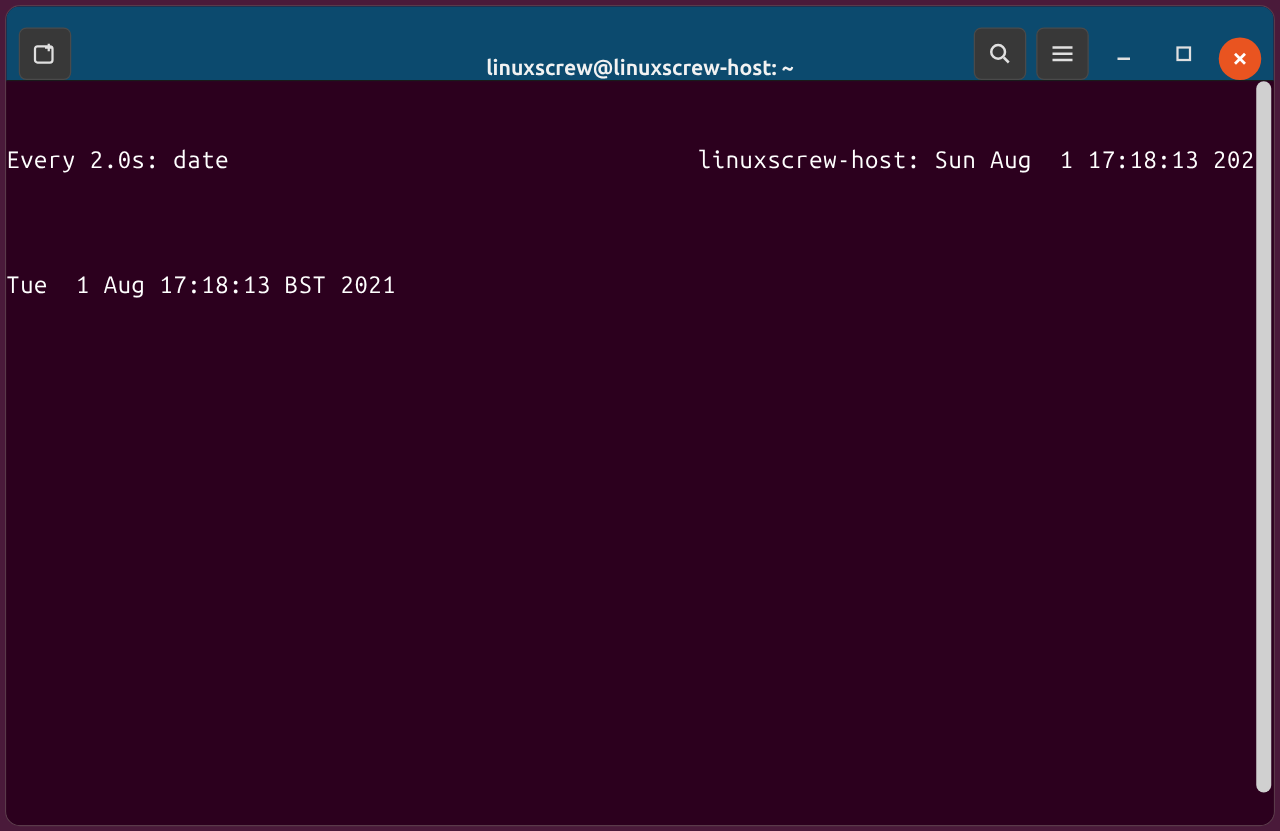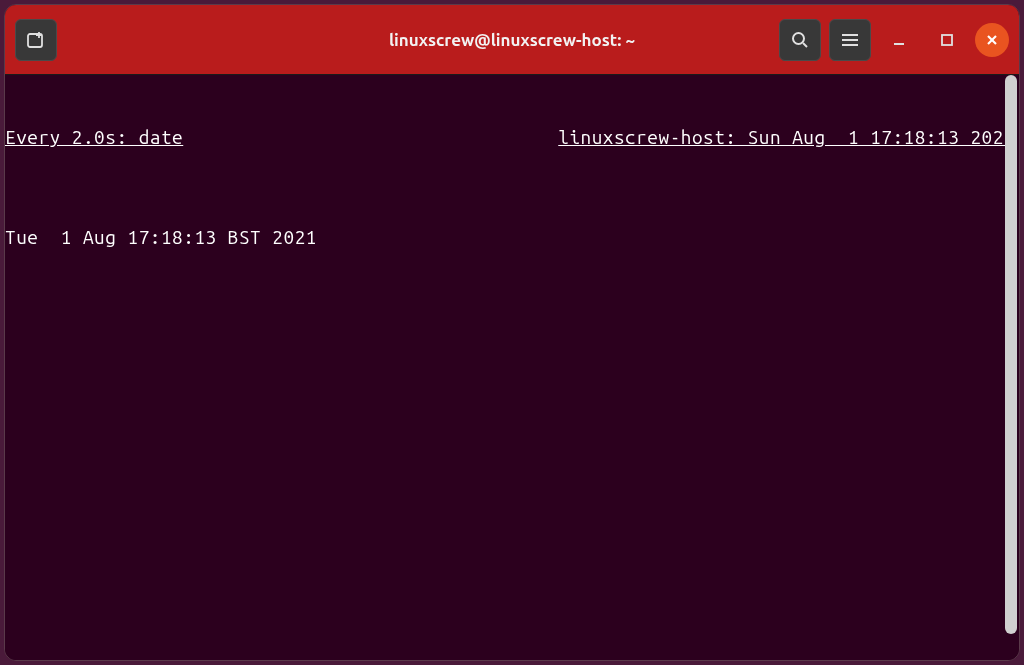--- a/index.html
+++ b/index.html
@@ -21,25 +21,25 @@
       right: 4px;
       bottom: 4px;
       background: #2c001e;
       border-radius: 12px;
       border: 1px solid #5a3a4a;
       overflow: hidden;
       display: flex;
       flex-direction: column;
     }
     .titlebar {
-      height: 70px;
-      background: #b91c1c;
+      height: 60px;
+      background: #0c4a6e;
       border-bottom: 1px solid #1a1a1a;
       display: flex;
-      align-items: center;
+      align-items: flex-end;
       padding: 0 10px;
       gap: 8px;
       position: relative;
     }
     .titlebar-title {
       position: absolute;
       left: 50%;
       transform: translateX(-50%);
       color: #f2f2f2;
       font-size: 17px;
@@ -81,21 +81,20 @@
       line-height: 25px;
       padding: 0;
       position: relative;
       white-space: pre;
       letter-spacing: 0.5px;
     }
     .watch-header {
       display: flex;
       justify-content: space-between;
       padding: 0 4px 0 0;
-      text-decoration: underline;
     }
     .status-row {
       padding-top: 0;
     }
     .output-row {
       margin-top: 25px;
     }
     .scrollbar {
       position: absolute;
       right: 2px;

